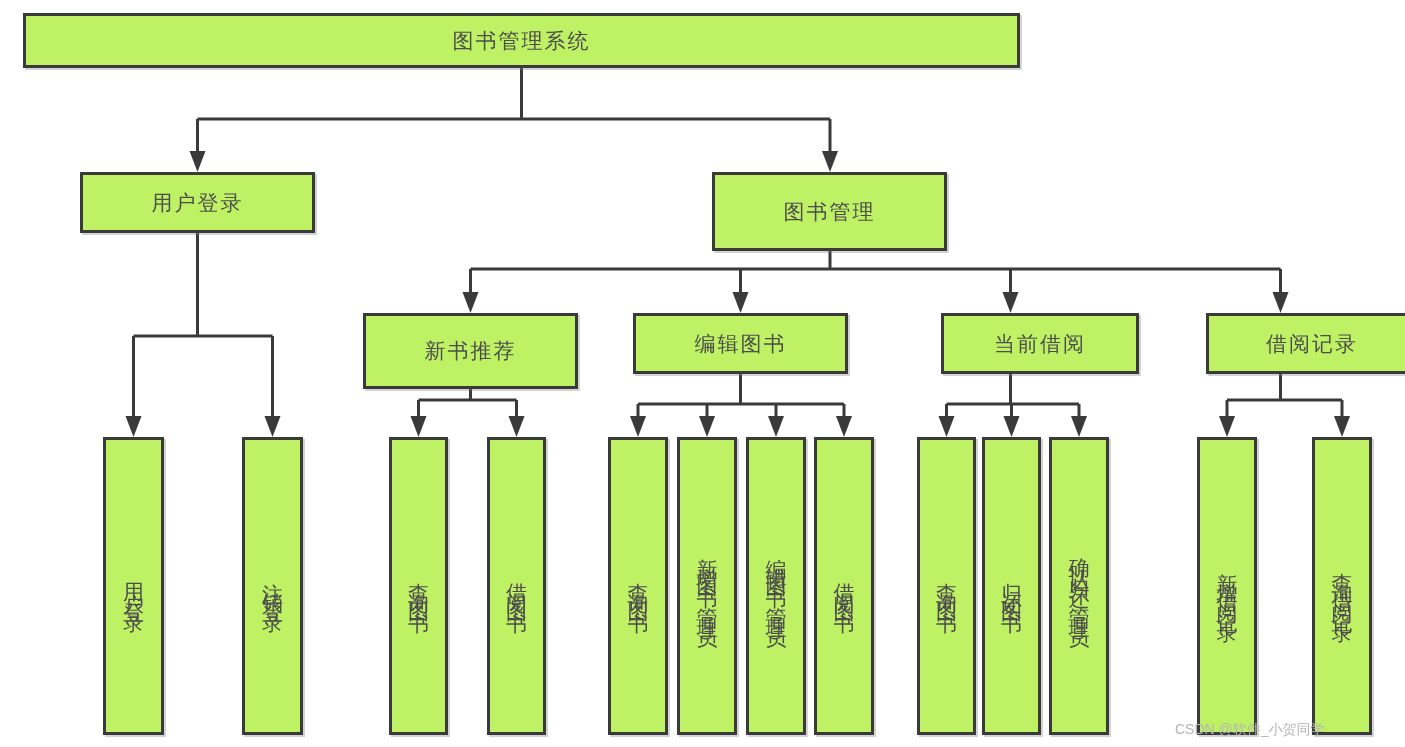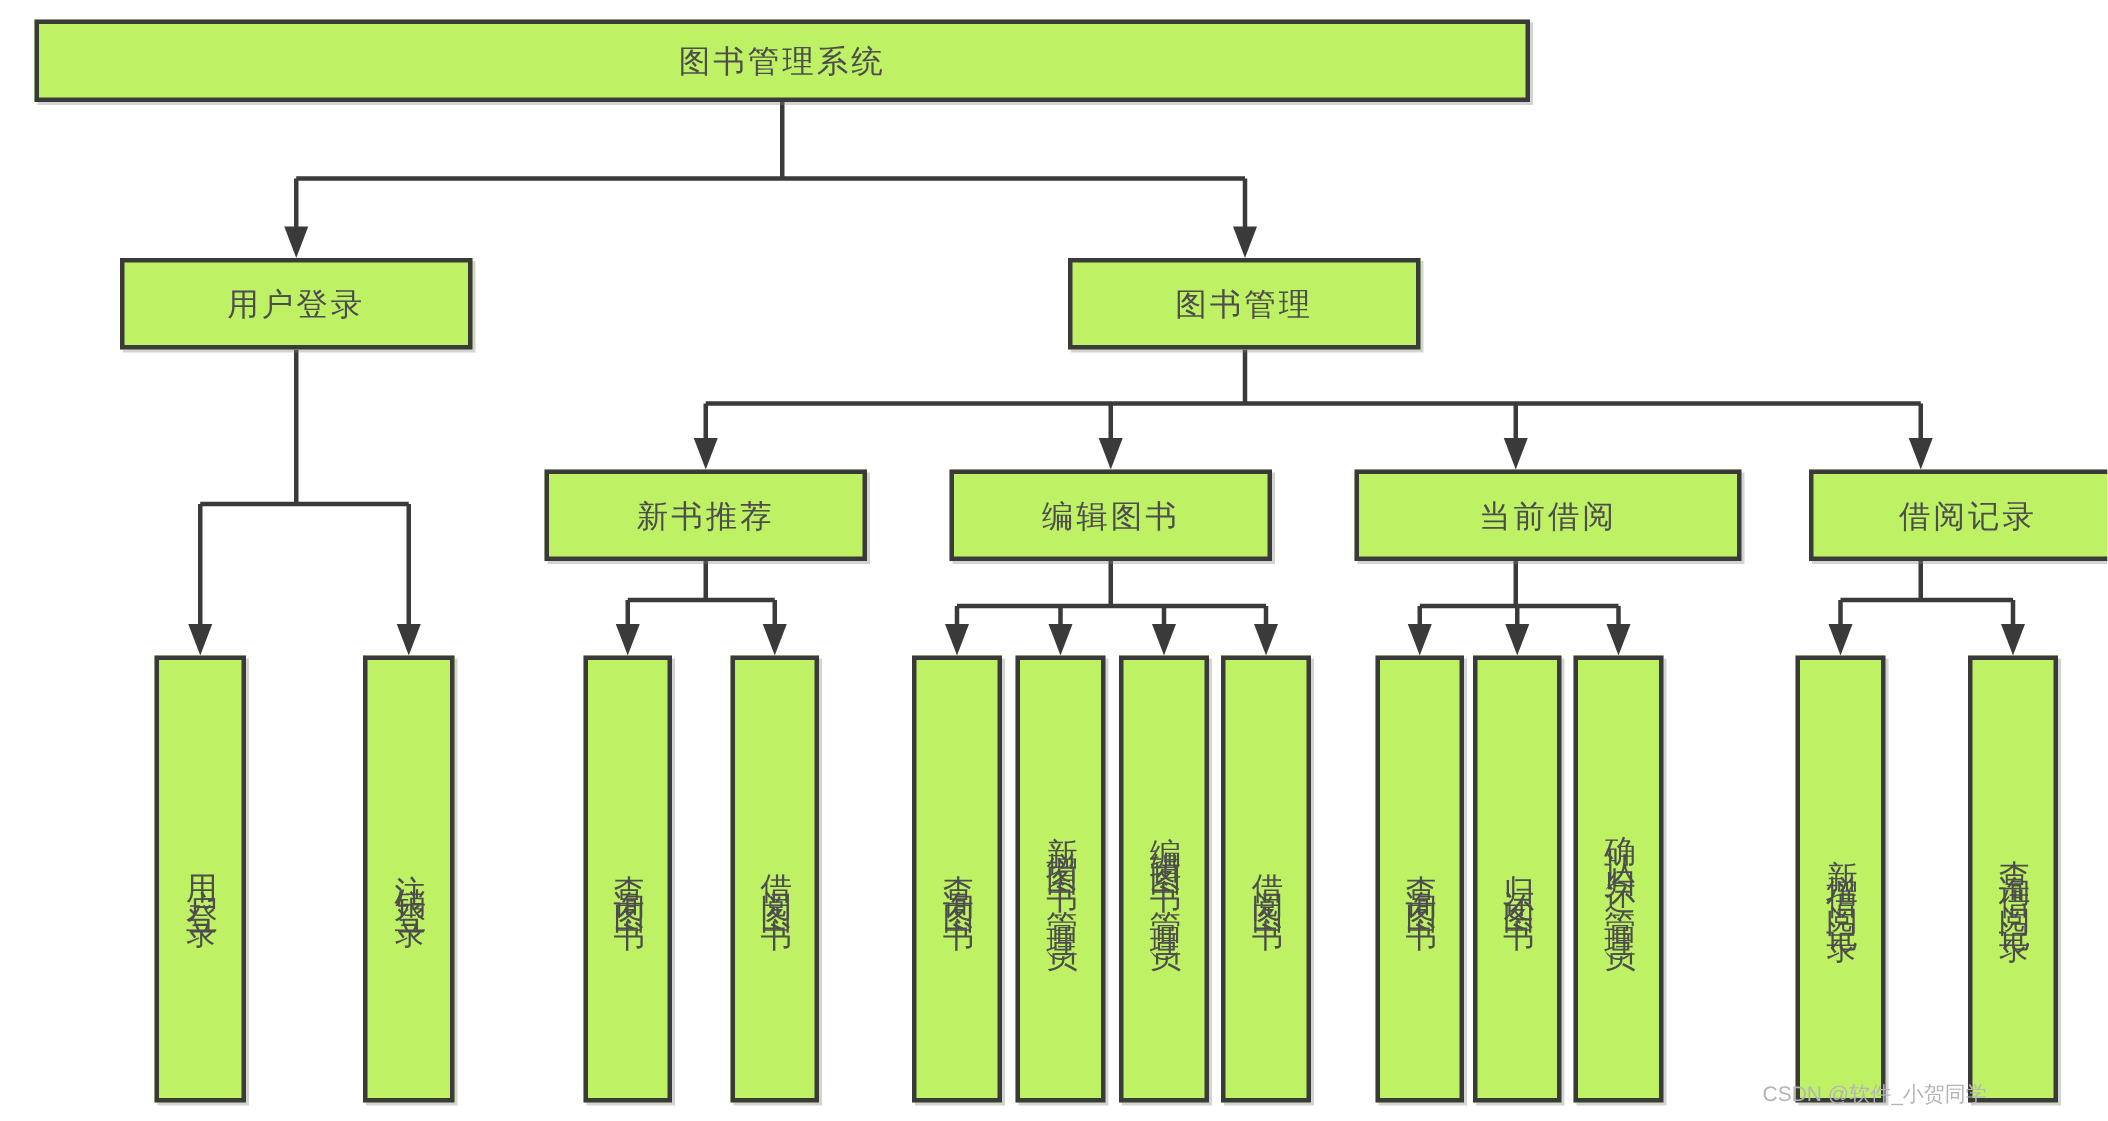--- a/index.html
+++ b/index.html
@@ -86,31 +86,31 @@
     </g>
   </svg>
 
   <div class="node" style="left:23px;top:13px;width:997px;height:55px">
     <span class="lbl">图书管理系统</span>
   </div>
 
   <div class="node" style="left:80px;top:172px;width:235px;height:61px">
     <span class="lbl">用户登录</span>
   </div>
-  <div class="node" style="left:712px;top:172px;width:235px;height:61px">
+  <div class="node" style="left:712px;top:172px;width:235px;height:79px">
     <span class="lbl">图书管理</span>
   </div>
 
-  <div class="node" style="left:363px;top:313px;width:215px;height:61px">
+  <div class="node" style="left:363px;top:313px;width:215px;height:76px">
     <span class="lbl">新书推荐</span>
   </div>
   <div class="node" style="left:633px;top:313px;width:215px;height:61px">
     <span class="lbl">编辑图书</span>
   </div>
-  <div class="node" style="left:903px;top:313px;width:258px;height:61px">
+  <div class="node" style="left:941px;top:313px;width:198px;height:61px">
     <span class="lbl">当前借阅</span>
   </div>
   <div class="node" style="left:1206px;top:313px;width:212px;height:61px">
     <span class="lbl">借阅记录</span>
   </div>
 
   <div class="node" style="left:103px;top:437px;width:61px;height:298px">
     <span class="vlbl">用户登录</span>
   </div>
   <div class="node" style="left:242px;top:437px;width:61px;height:298px">

